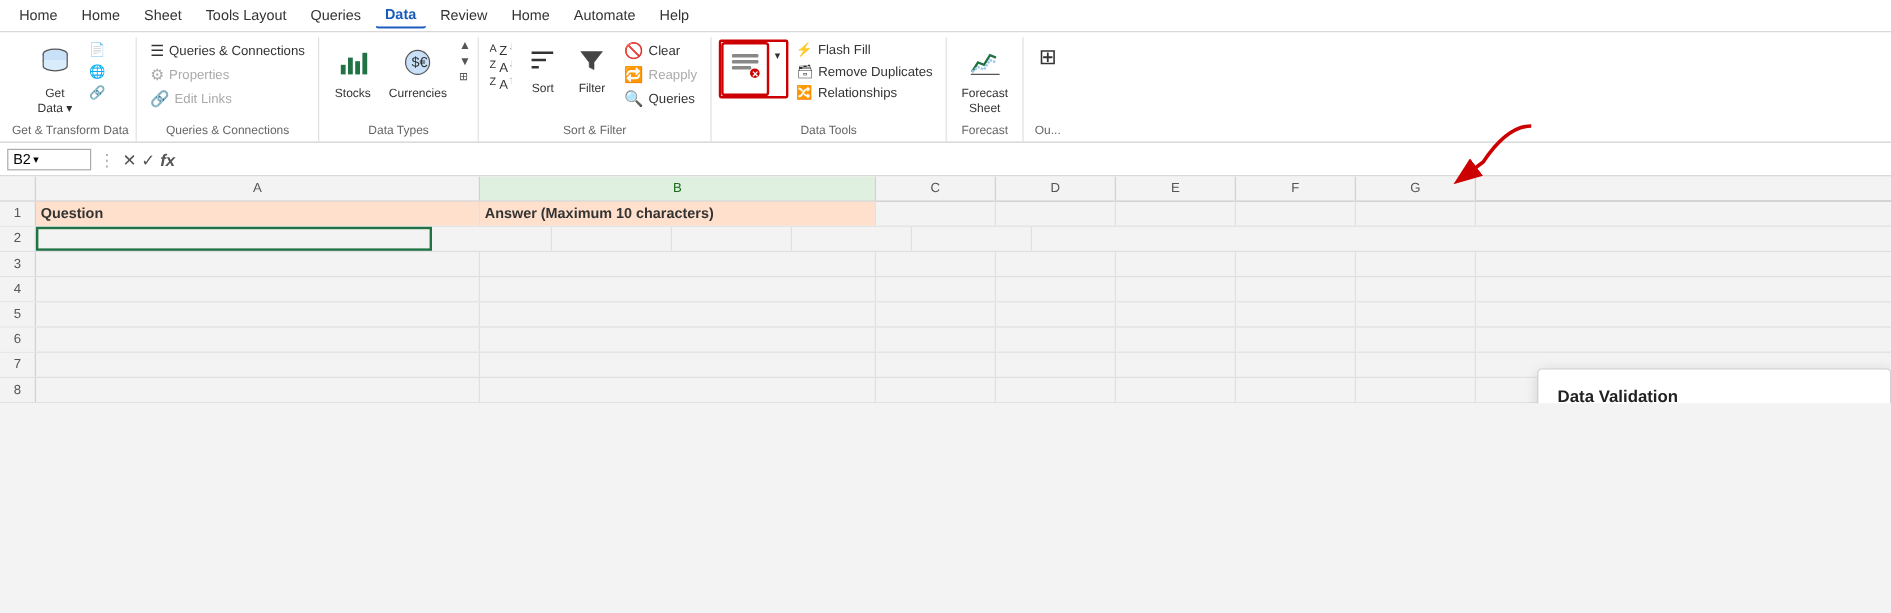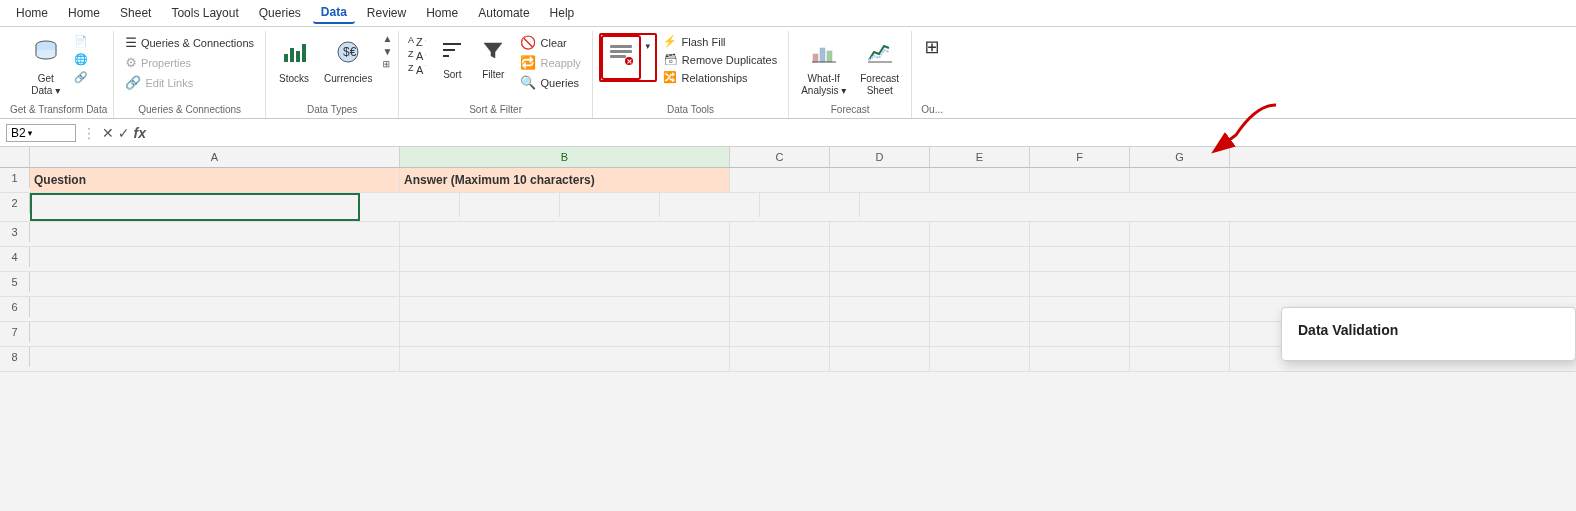--- a/index.html
+++ b/index.html
@@ -186,21 +186,21 @@
     .col-header.active {
       background: #e0f0e0;
       color: #1a6b1a;
     }
     .cell {
       border-right: 1px solid #e0e0e0;
       height: 20px;
       font-size: 12px;
       display: flex;
       align-items: center;
-      padding: 12px 4px;
+      padding: 0 4px;
       overflow: hidden;
       white-space: nowrap;
     }
     .cell.selected {
       border: 2px solid #217346 !important;
       outline: none;
     }
     .cell.header-cell {
       background: #ffe0cc;
       font-weight: bold;
@@ -456,31 +456,20 @@
         </div>
       </div>
       <div class="ribbon-group-label">Data Tools</div>
     </div>
 
     <div class="ribbon-group">
       <div class="ribbon-group-content">
         <div class="ribbon-btn">
           <div class="icon">
             <svg width="28" height="28" viewBox="0 0 28 28">
-              <rect x="3" y="16" width="5" height="8" fill="#e0a0a0" stroke="#aaa" stroke-width="0.5"></rect>
-              <rect x="10" y="10" width="5" height="14" fill="#a0c0e0" stroke="#aaa" stroke-width="0.5"></rect>
-              <rect x="17" y="13" width="5" height="11" fill="#a0d0a0" stroke="#aaa" stroke-width="0.5"></rect>
-              <line x1="2" y1="24" x2="26" y2="24" stroke="#555" stroke-width="1"></line>
-            </svg>
-          </div>
-          <div class="label">What-If<br>Analysis ▾</div>
-        </div>
-        <div class="ribbon-btn">
-          <div class="icon">
-            <svg width="28" height="28" viewBox="0 0 28 28">
               <polyline points="3,22 8,14 13,16 18,8 23,10" fill="none" stroke="#217346" stroke-width="2"></polyline>
               <polyline points="3,22 8,18 13,20 18,12 23,14" fill="none" stroke="#a0c8f0" stroke-width="2" stroke-dasharray="2,1"></polyline>
               <line x1="2" y1="24" x2="26" y2="24" stroke="#555" stroke-width="1"></line>
             </svg>
           </div>
           <div class="label">Forecast<br>Sheet</div>
         </div>
       </div>
       <div class="ribbon-group-label">Forecast</div>
     </div>

